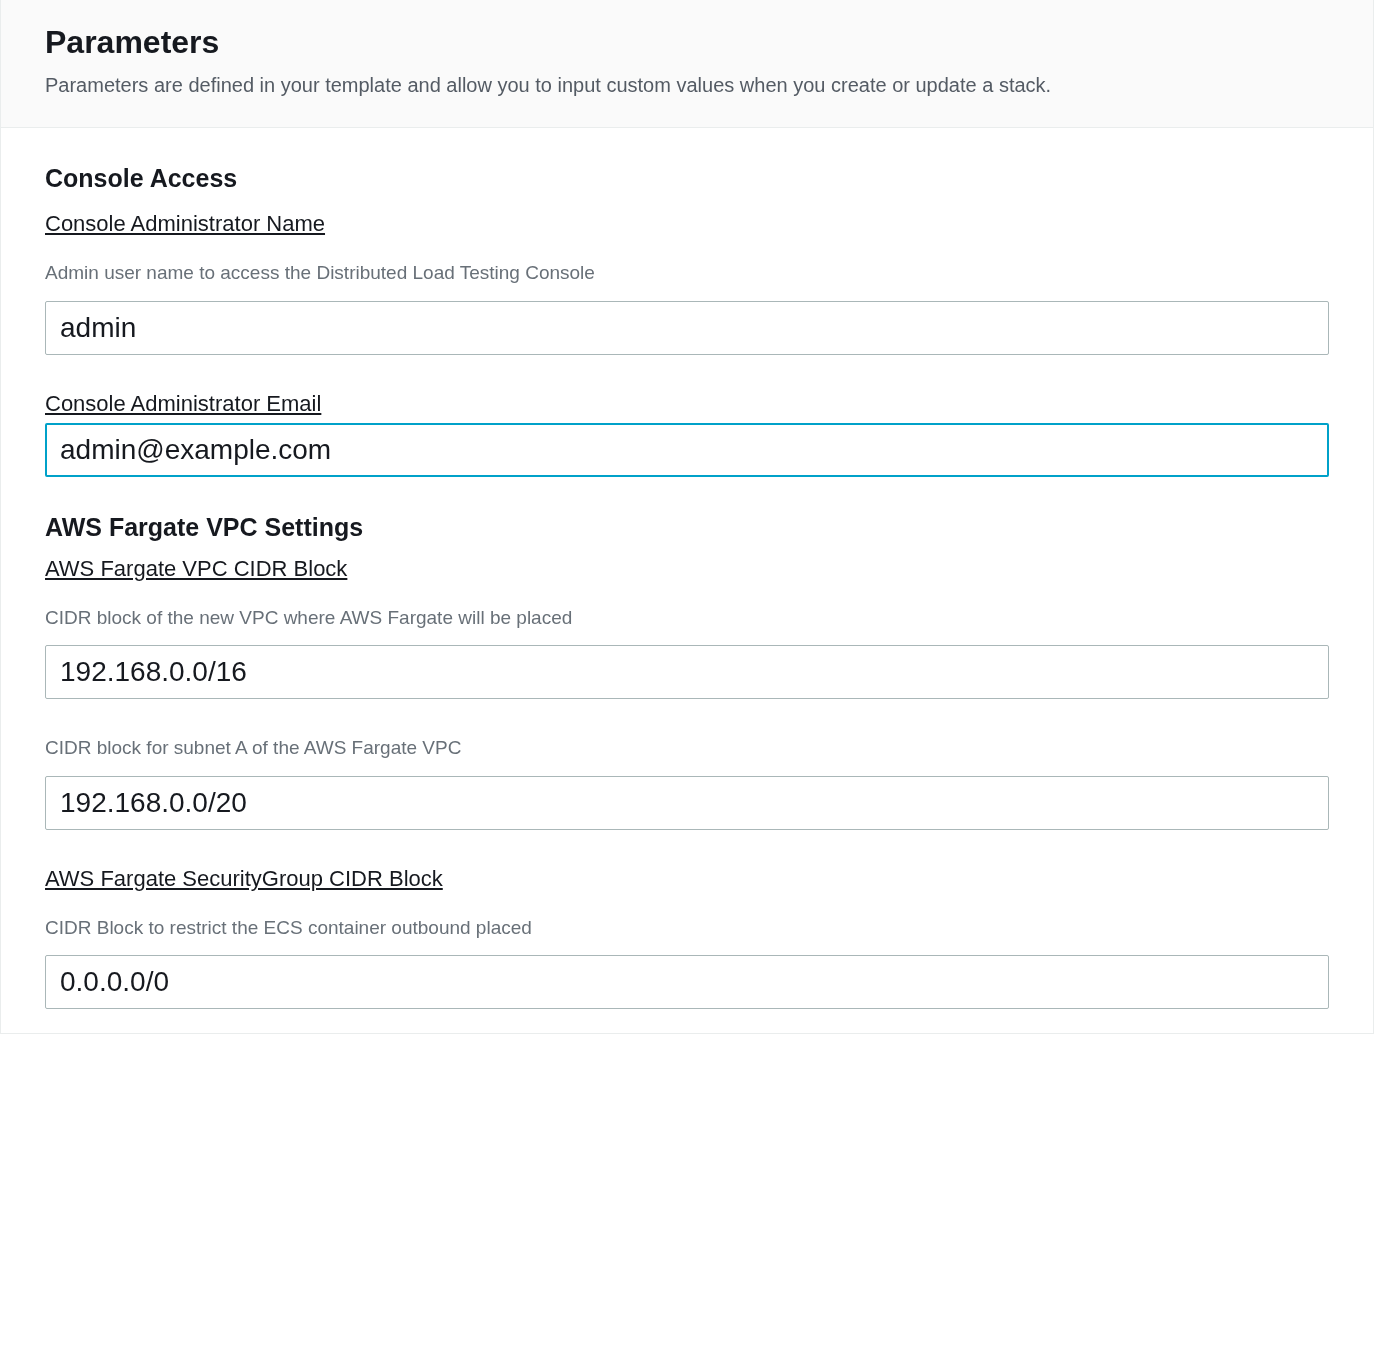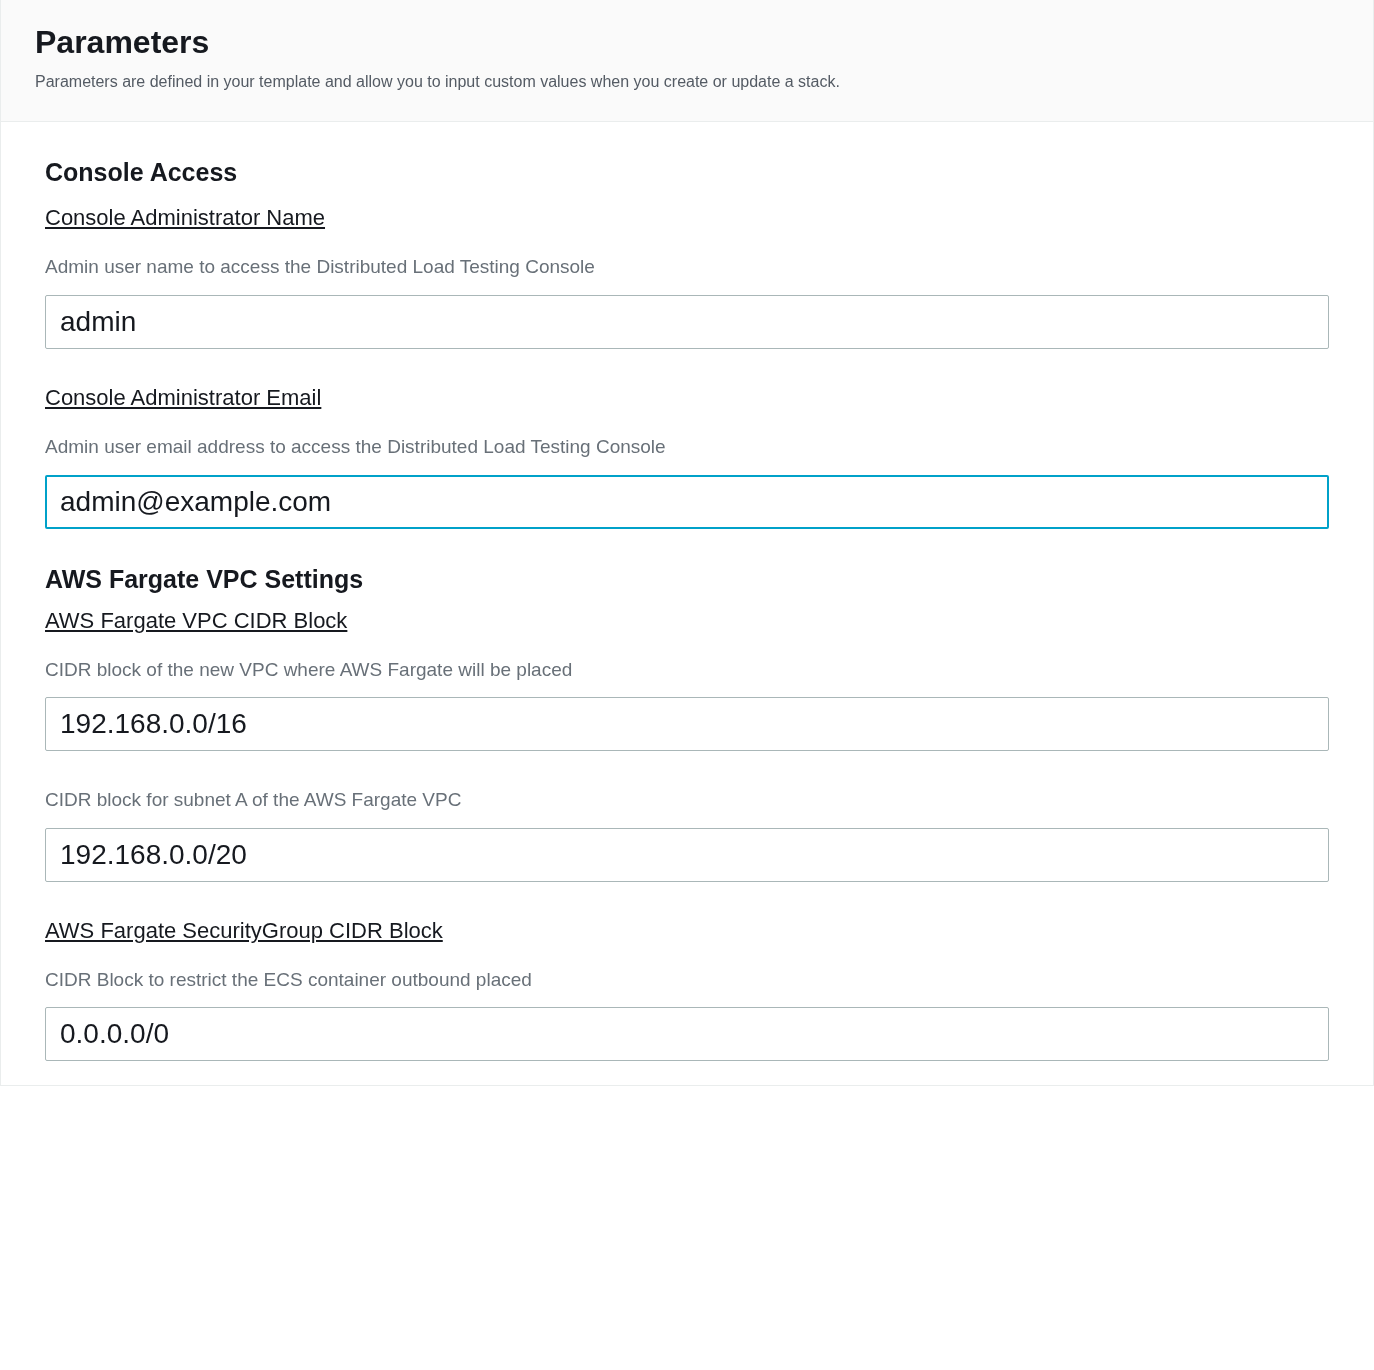--- a/index.html
+++ b/index.html
@@ -14,30 +14,30 @@
       width: 1374px;
     }
     .panel {
       border: 1px solid #eaeded;
       border-top: none;
       background: #ffffff;
     }
     .panel-header {
       background: #fafafa;
       border-bottom: 1px solid #eaeded;
-      padding: 24px 44px 28px 34px;
+      padding: 24px 44px 28px 44px;
     }
     .panel-header h1 {
       font-size: 32px;
       font-weight: 700;
       color: #16191f;
       margin-bottom: 10px;
     }
     .panel-header .description {
-      font-size: 16px;
+      font-size: 20px;
       color: #545b64;
       line-height: 1.4;
     }
     .panel-body {
       padding: 36px 44px 24px 44px;
     }
     .section-title {
       font-size: 25px;
       font-weight: 700;
       color: #16191f;
@@ -97,21 +97,20 @@
     <div class="section-title">Console Access</div>
 
     <div class="field">
       <div class="field-label">Console Administrator Name</div>
       <div class="field-hint">Admin user name to access the Distributed Load Testing Console</div>
       <input type="text" class="text-input" value="admin" style="">
     </div>
 
     <div class="field">
       <div class="field-label">Console Administrator Email</div>
-      <div class="field-hint">Admin user email address to access the Distributed Load Testing Console</div>
       <input type="text" class="text-input focused" value="admin@example.com" style="">
     </div>
 
     <div class="section-title tight">AWS Fargate VPC Settings</div>
 
     <div class="field">
       <div class="field-label">AWS Fargate VPC CIDR Block</div>
       <div class="field-hint">CIDR block of the new VPC where AWS Fargate will be placed</div>
       <input type="text" class="text-input" value="192.168.0.0/16" style="">
     </div>

